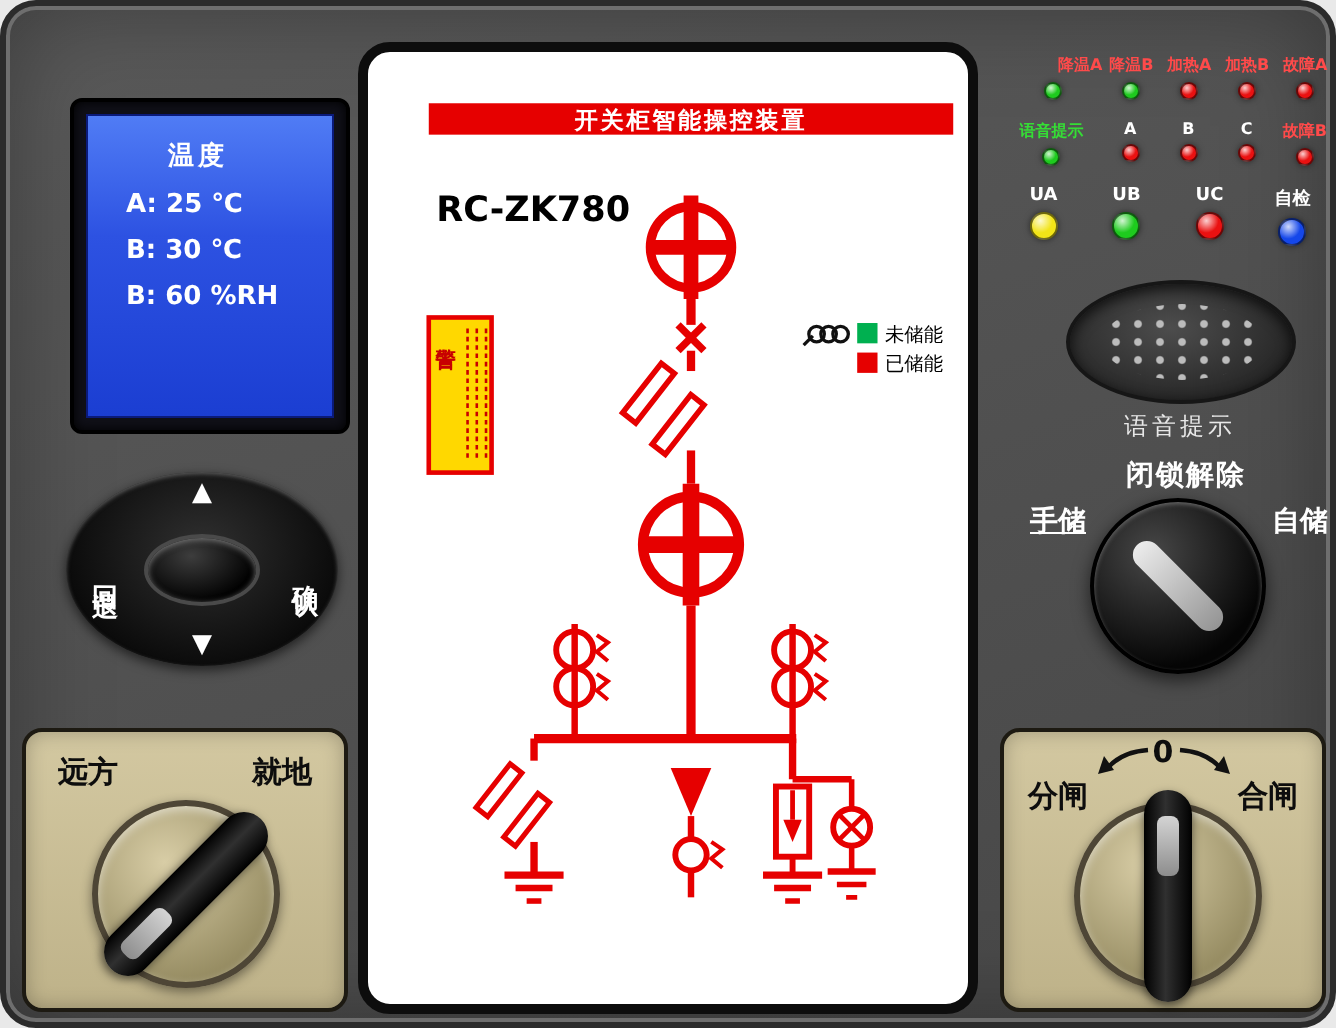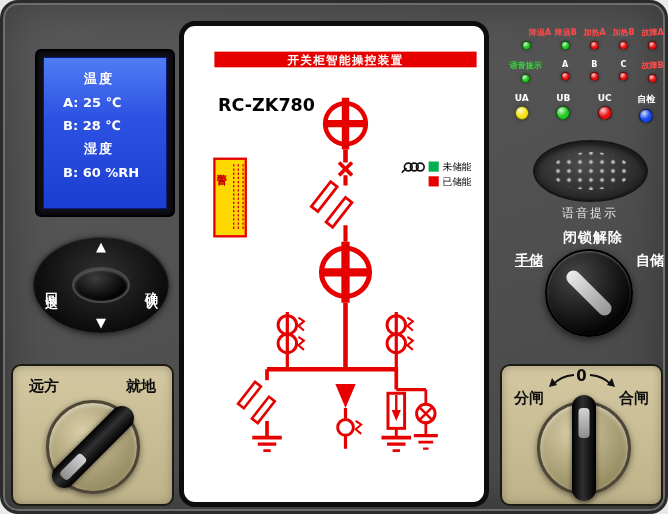--- a/index.html
+++ b/index.html
@@ -114,22 +114,21 @@
 </style>
 </head>
 <body>
 
 <div class="panel">
 
   <div class="lcd-bezel">
     <div class="lcd-screen">
       <div class="lcd-header">温度</div>
       <div class="lcd-line">A: 25 ℃</div>
-      <div class="lcd-line">B: 28 ℃</div>
-      <div class="lcd-header">湿度</div>
+      <div class="lcd-line">B: 30 ℃</div>
       <div class="lcd-line">B: 60 %RH</div>
     </div>
   </div>
 
   <div class="dpad">
     <button class="dpad-up">▲</button>
     <button class="dpad-down">▼</button>
     <button class="dpad-back">回退</button>
     <button class="dpad-confirm">确认</button>
     <div class="dpad-center"></div>

